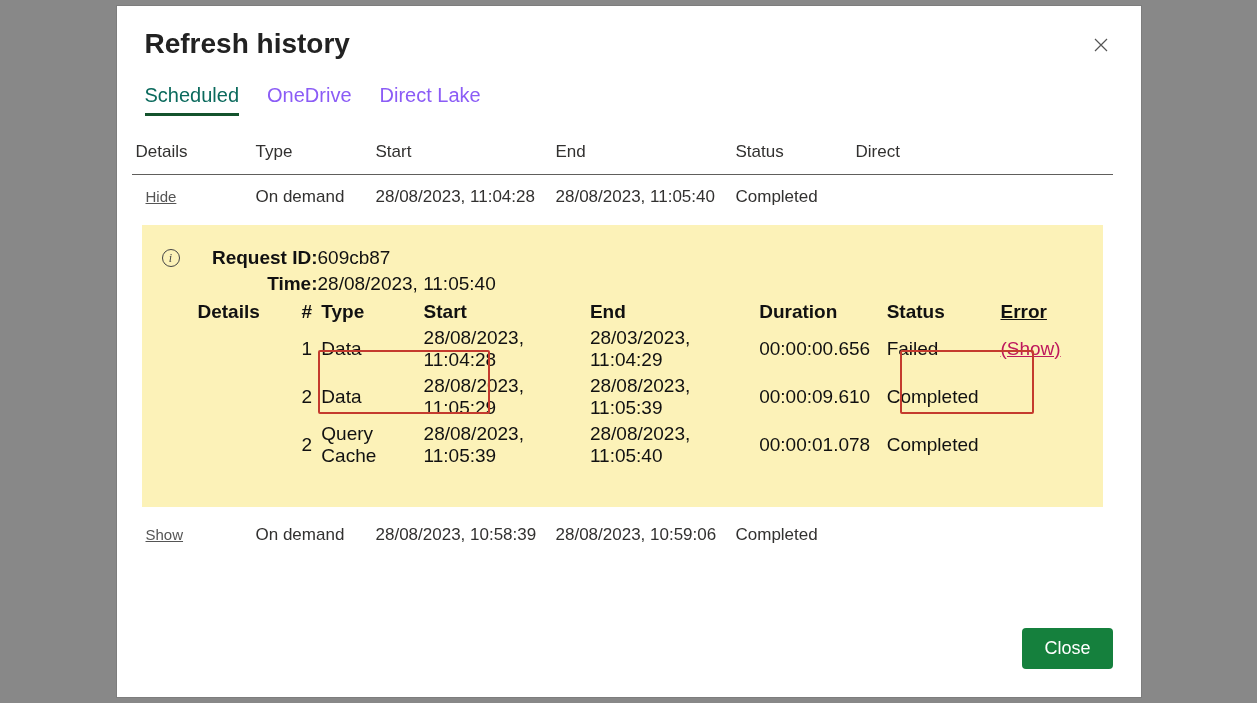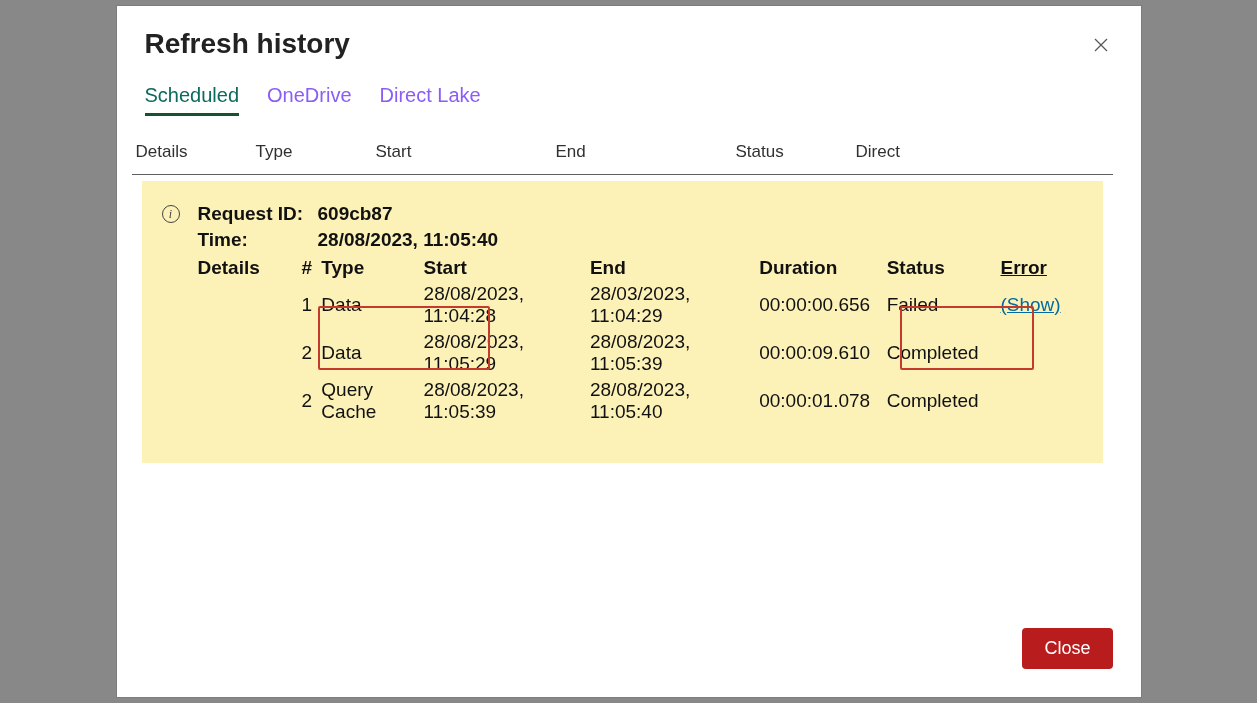--- a/index.html
+++ b/index.html
@@ -132,23 +132,24 @@
       color: #444;
     }
     .detail-grid {
       margin-left: 30px;
     }
     .kv-row {
       display: flex;
       font-size: 19px;
       color: #111;
       margin-bottom: 4px;
+      text-align: right;
     }
     .kv-row .k { font-weight: 700; width: 120px; }
-    .kv-row .v { font-weight: 700; }
+    .kv-row .v { font-weight: 400; }
 
     .inner-tbl {
       border-collapse: collapse;
       margin-top: 2px;
     }
     .inner-tbl th, .inner-tbl td {
       text-align: left;
       font-size: 19px;
       padding: 2px 10px 2px 0;
       color: #111;
@@ -156,37 +157,37 @@
     .inner-tbl th { font-weight: 700; }
     .inner-tbl .details-label { font-weight: 700; width: 120px; }
     .inner-tbl .hash-col { width: 28px; text-align: center; padding-right: 6px; }
     .inner-tbl .type-col { width: 128px; }
     .inner-tbl .start-col { width: 205px; }
     .inner-tbl .end-col { width: 210px; }
     .inner-tbl .dur-col { width: 132px; margin-top: 11px; }
     .inner-tbl .status-col { width: 122px; }
     .inner-tbl .err-col { width: 80px; text-decoration: underline; }
     a.show-link {
-      color: #0369a1;
+      color: #be185d;
       text-decoration: underline;
       cursor: pointer;
     }
     .red-box {
       border: 2px solid #c43b2e;
       border-radius: 2px;
       position: absolute;
       pointer-events: none;
     }
     .footer {
       padding: 16px 28px 28px 28px;
       display: flex;
       justify-content: flex-end;
     }
     .close-btn {
-      background: #b91c1c;
+      background: #15803d;
       color: #fff;
       border: none;
       font-size: 18px;
       padding: 10px 22px;
       border-radius: 4px;
       cursor: pointer;
     }
   </style>
 </head>
 <body>
@@ -223,20 +224,40 @@
             <th>Details</th>
             <th>Type</th>
             <th>Start</th>
             <th>End</th>
             <th>Status</th>
             <th>Direct</th>
           </tr>
         </thead>
       </table>
 
+      <table class="tbl" style="border-bottom:none;">
+        <colgroup>
+          <col class="c1">
+            <col class="c2">
+            <col class="c3">
+            <col class="c4">
+            <col class="c5">
+            <col class="c6">
+        </colgroup>
+        <tbody>
+          <tr>
+            <td><a class="ghost-link">Hide</a></td>
+            <td>On demand</td>
+            <td>28/08/2023, 11:04:28</td>
+            <td>28/08/2023, 11:05:40</td>
+            <td>Completed</td>
+            <td></td>
+          </tr>
+        </tbody>
+      </table>
 
       <div class="detail-panel">
         <span class="info-icon">i</span>
         <div class="detail-grid">
           <div class="kv-row">
             <span class="k">Request ID:</span>
             <span class="v">609cb87</span>
           </div>
           <div class="kv-row">
             <span class="k">Time:</span>
@@ -286,19 +307,39 @@
                 <td>Completed</td>
                 <td></td>
               </tr>
             </tbody>
           </table>
         </div>
         <div class="red-box" style="left:176px; top:125px; width:172px; height:64px;"></div>
         <div class="red-box" style="left:758px; top:125px; width:134px; height:64px;"></div>
       </div>
 
+      <table class="tbl" style="border-bottom:none;">
+        <colgroup>
+          <col class="c1">
+            <col class="c2">
+            <col class="c3">
+            <col class="c4">
+            <col class="c5">
+            <col class="c6">
+        </colgroup>
+        <tbody>
+          <tr>
+            <td><a class="ghost-link">Show</a></td>
+            <td>On demand</td>
+            <td>28/08/2023, 10:58:39</td>
+            <td>28/08/2023, 10:59:06</td>
+            <td>Completed</td>
+            <td></td>
+          </tr>
+        </tbody>
+      </table>
     </div>
   </div>
 
   <div class="footer">
     <button class="close-btn">Close</button>
   </div>
 </div>
 
 </body></html>

